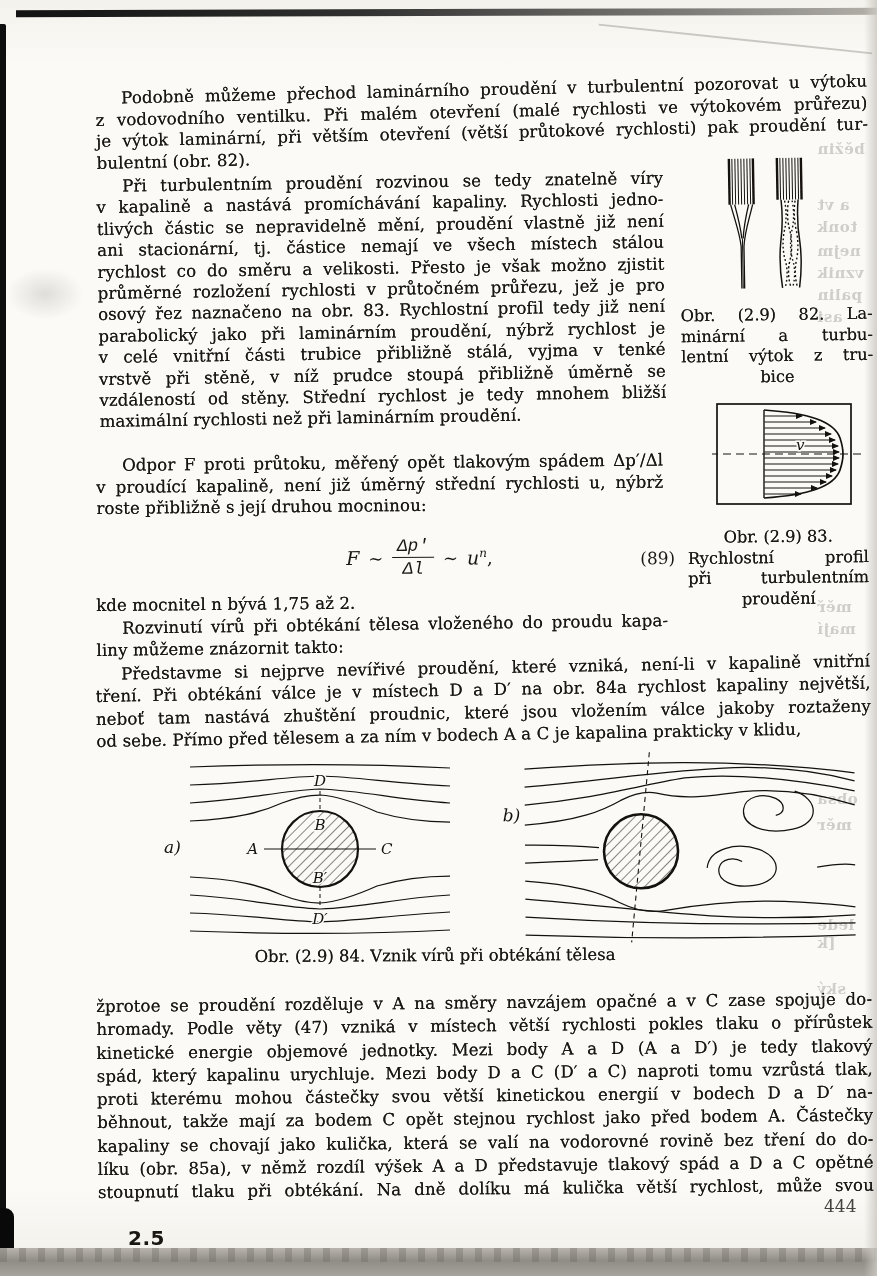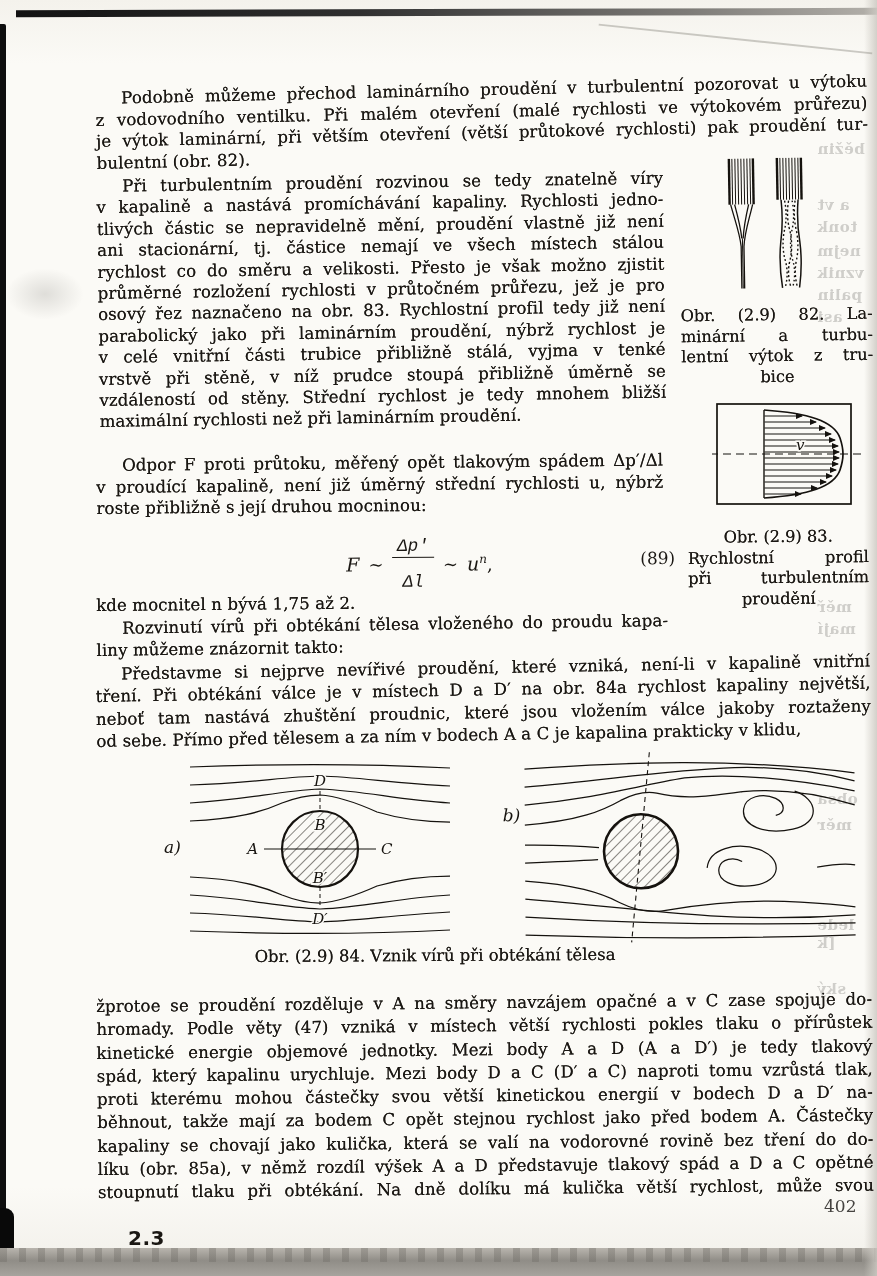--- a/index.html
+++ b/index.html
@@ -38,21 +38,21 @@
   #p5{left:96px;top:618px;width:572px;line-height:21.6px;transform:rotate(-.8deg);transform-origin:0 0;}
   #p6{left:95px;top:664px;width:775px;line-height:22.3px;transform:rotate(-1deg);transform-origin:0 0;}
   #p7{left:96px;top:995px;width:776px;line-height:23.3px;transform:rotate(-.55deg);transform-origin:0 0;}
   
   .formula-row{position:absolute;left:96px;top:540px;width:567px;height:52px;transform:rotate(-.4deg);transform-origin:0 0;}
   .formula{position:absolute;left:250px;top:0;white-space:nowrap;font-size:18px;}
   .fvar{font-style:italic;font-size:19px;}
   .fsim{padding:0 9px;font-size:18px;}
   .frac{display:inline-block;vertical-align:middle;text-align:center;font-style:italic;font-size:17.5px;line-height:1.15;position:relative;top:-2px;font-family:Liberation Mono, monospace;}
   .frac .num{display:block;border-bottom:1.5px solid #1a1713;padding:0 5px 1px;}
-  .frac .den{display:block;padding-top:14px;}
+  .frac .den{display:block;padding-top:1px;}
   .formula sup{font-size:12px;font-style:italic;}
   .eqno{position:absolute;right:-12px;top:12px;font-size:17px;}
   
   .sidecap{position:absolute;font-size:16.2px;line-height:20.6px;text-shadow:0 0 .5px rgba(24,20,15,.85);}
   .sidecap .tl{text-align:justify;text-align-last:justify;}
   #cap82{left:681px;top:305px;width:192px;transform:rotate(-.8deg);}
   #cap82 .tl:last-child{text-align-last:center;}
   #cap83{left:688px;top:527px;width:181px;transform:rotate(-.6deg);}
   #cap83 .tl:first-child{text-align-last:center;}
   #cap83 .tl:last-child{text-align-last:center;}
@@ -299,16 +299,16 @@
       <path d="M212,120 C214,101 241,94 264,102 C288,111 287,134 259,138 C238,141 221,133 224,120 C226,111 239,109 247,114"></path>
       <path d="M322,120 C340,117 354,117 360,118"></path>
     </g>
     <circle cx="146" cy="103" r="37" fill="url(#hB)" stroke="#15120e" stroke-width="2.6"></circle>
     <line x1="155" y1="4" x2="136" y2="194" stroke="#15120e" stroke-width="1.1" stroke-dasharray="5 4"></line>
     <text x="8" y="72" font-style="italic" font-size="17">b)</text>
   </svg>
 
   <div id="cap84">Obr. (2.9) 84. Vznik vírů při obtékání tělesa</div>
 
-  <div id="sec-label">2.3</div>
-  <div id="page-number">402</div>
+  <div id="sec-label">2.5</div>
+  <div id="page-number">444</div>
 
 </div>
 
 </body></html>

